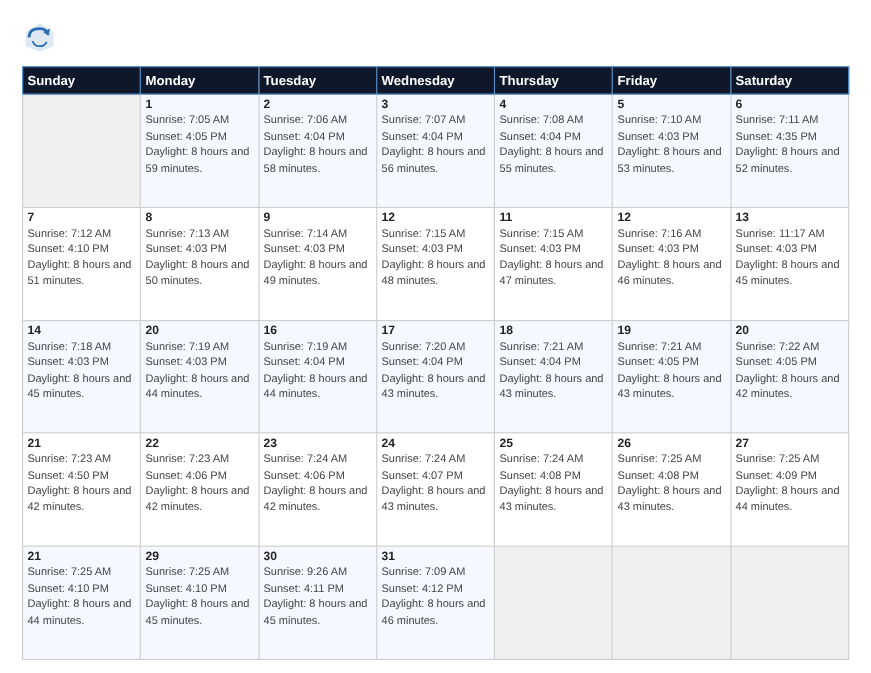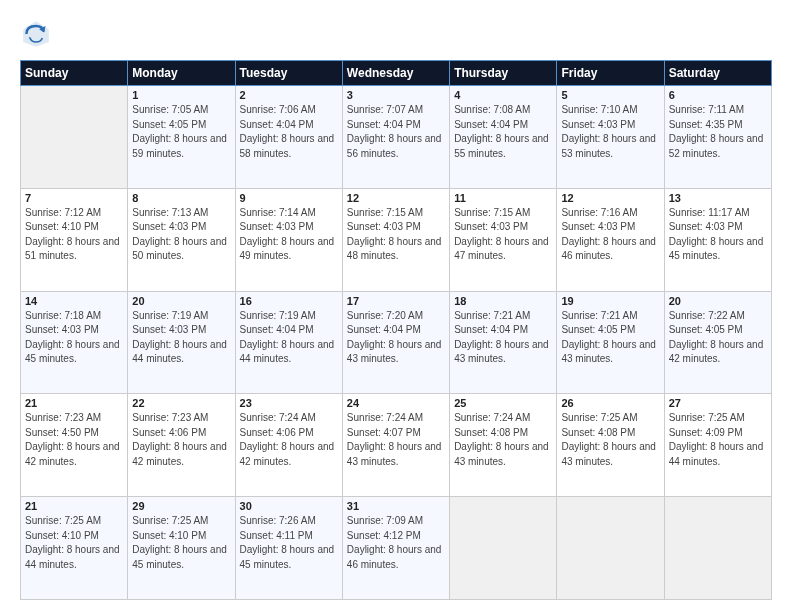--- a/index.html
+++ b/index.html
@@ -351,21 +351,21 @@
           </td>
           <td>
             <span class="day-number">29</span>
             <div class="day-info">Sunrise: 7:25 AM
 Sunset: 4:10 PM
 Daylight: 8 hours
 and 45 minutes.</div>
           </td>
           <td>
             <span class="day-number">30</span>
-            <div class="day-info">Sunrise: 7:26 AM
+            <div class="day-info">Sunrise: 9:26 AM
 Sunset: 4:11 PM
 Daylight: 8 hours
 and 45 minutes.</div>
           </td>
           <td>
             <span class="day-number">31</span>
             <div class="day-info">Sunrise: 7:09 AM
 Sunset: 4:12 PM
 Daylight: 8 hours
 and 46 minutes.</div>

